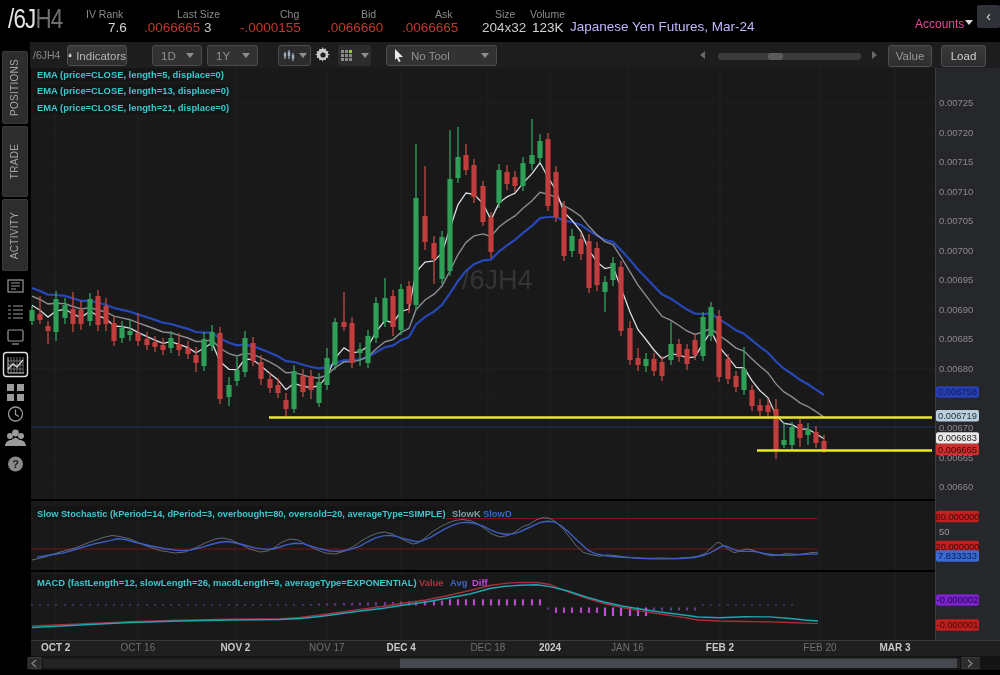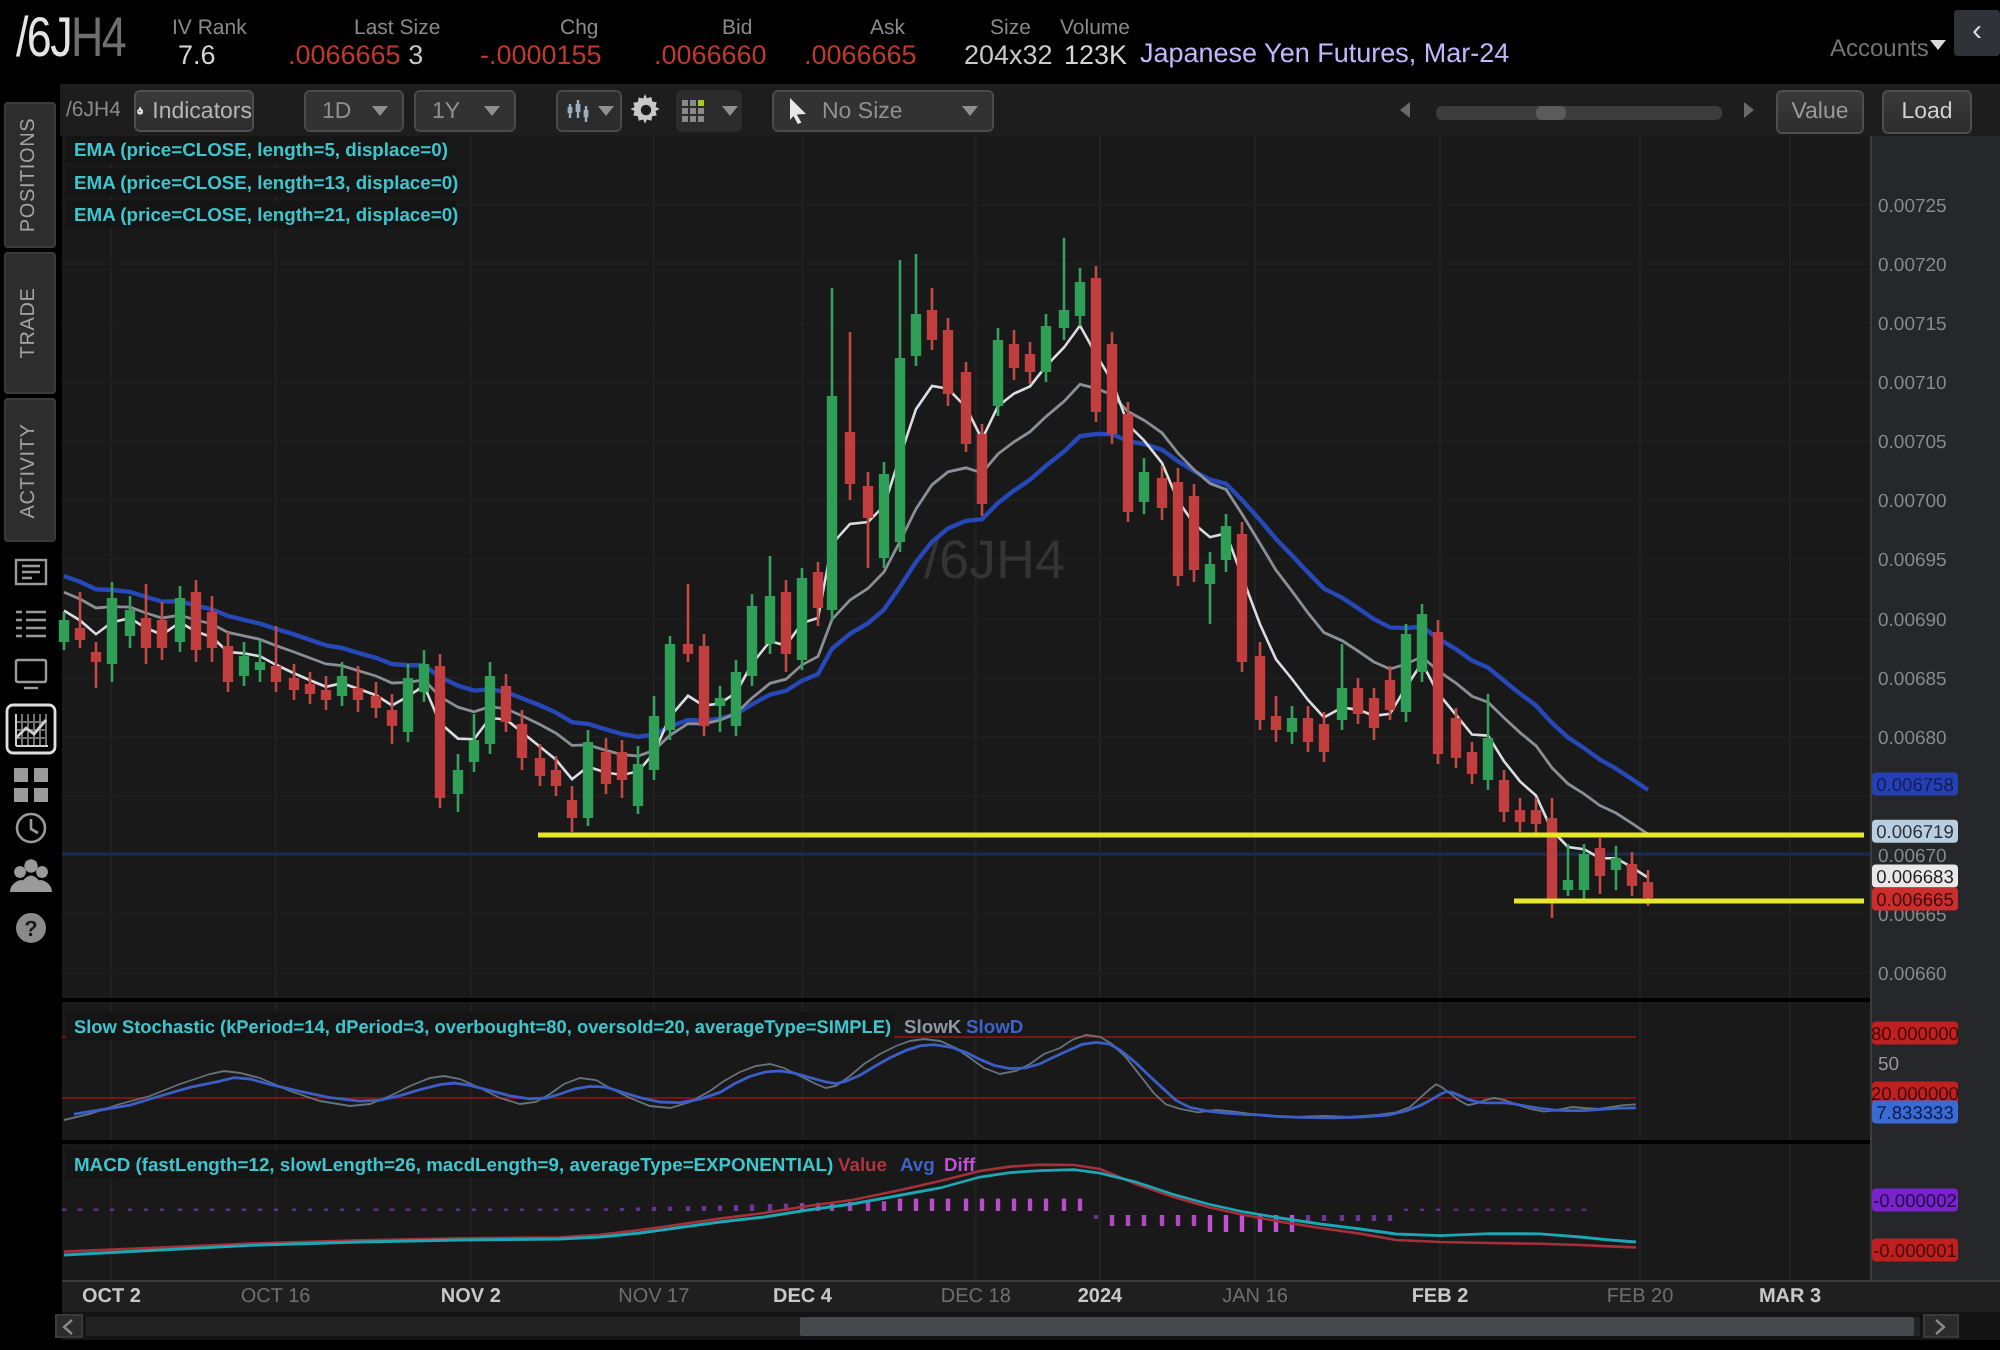--- a/index.html
+++ b/index.html
@@ -9,35 +9,35 @@
 .btn{position:absolute;background:linear-gradient(#3a3a3a,#2d2d2d);border:1px solid #4f4f4f;border-radius:3px;color:#b5b5b5;font-size:11.5px;display:flex;align-items:center;justify-content:center}
 .dd{position:absolute;background:#323232;border:1px solid #4b4b4b;border-radius:3px;color:#909090;font-size:11.5px;display:flex;align-items:center}
 .caret{width:0;height:0;border-left:4.5px solid transparent;border-right:4.5px solid transparent;border-top:5px solid #8f8f8f}
 .tab{position:absolute;left:2px;width:26px;background:#2d2d2d;border:1px solid #3a3a3a;border-radius:2px;color:#a5a5a5;font-size:10px;display:flex;align-items:center;justify-content:center}
 .tab span{transform:rotate(-90deg);white-space:nowrap;letter-spacing:.3px}
 </style></head>
 <body>
 
 <div class="ab" style="left:8px;top:3px;font-size:28px;color:#e4e4e4;font-weight:300;letter-spacing:-1px;transform:scaleX(.8);transform-origin:0 0">/6J<span style="color:#6f6f6f">H4</span></div>
 <div class="ab lab" style="left:86px;top:8px">IV Rank</div>
-<div class="ab val" style="left:89px;top:20px">7.6</div>
+<div class="ab val" style="left:108px;top:20px">7.6</div>
 <div class="ab lab" style="left:177px;top:8px">Last Size</div>
 <div class="ab val red" style="left:144px;top:20px">.0066665<span style="color:#c9c9c9"> 3</span></div>
 <div class="ab lab" style="left:280px;top:8px">Chg</div>
 <div class="ab val red" style="left:240px;top:20px">-.0000155</div>
 <div class="ab lab" style="left:361px;top:8px">Bid</div>
 <div class="ab val red" style="left:327px;top:20px">.0066660</div>
 <div class="ab lab" style="left:435px;top:8px">Ask</div>
 <div class="ab val red" style="left:402px;top:20px">.0066665</div>
 <div class="ab lab" style="left:495px;top:8px">Size</div>
 <div class="ab val" style="left:482px;top:20px;color:#c9c9c9">204x32</div>
 <div class="ab lab" style="left:530px;top:8px">Volume</div>
 <div class="ab val" style="left:532px;top:20px">123K</div>
 <div class="ab" style="left:570px;top:19px;font-size:13.5px;color:#c4b5fd">Japanese Yen Futures, Mar-24</div>
-<div class="ab" style="left:915px;top:17px;font-size:12px;color:#737373">Accounts</div>
+<div class="ab" style="left:915px;top:17px;font-size:12px;color:#ec4899">Accounts</div>
 <div class="ab" style="left:965px;top:20px">
     <div class="caret" style="border-top-color:#d9d9d9"></div>
   </div>
 <div class="ab" style="left:977px;top:5px;width:23px;height:23px;background:#2f3237;border-radius:2px;color:#dcdcdc;font-size:15px;text-align:center;line-height:21px">‹</div>
 
 <div class="ab" style="left:30px;top:42px;width:970px;height:26px;background:#1d1d1d"></div>
 <div class="ab" style="left:33px;top:49px;font-size:10.5px;color:#8a8a8a">/6JH4</div>
 <div class="btn" style="left:67px;top:45px;width:60px;height:21px">
 <svg width="13" height="13" viewBox="0 0 13 13" style="margin-right:4px">
       <circle cx="6.5" cy="7.5" r="4.6" fill="#e3e3e3"></circle>
@@ -79,21 +79,21 @@
         <rect x="8" y="8" width="3" height="3"></rect>
       </g>
       <rect x="8" y="0" width="3" height="3" fill="#9ccc2e"></rect>
     </svg>
 <div class="caret" style="position:absolute;right:2px"></div>
   </div>
 <div class="dd" style="left:386px;top:45px;width:111px;height:21px">
 <svg width="11" height="13" viewBox="0 0 11 13" style="margin-left:7px">
       <path d="M1 0l8 8-4.6.3 2.3 4-1.8.7-2.2-4L1 11z" fill="#e8e8e8"></path>
     </svg>
-<span style="margin-left:6px">No Size</span>
+<span style="margin-left:6px">No Tool</span>
     <div class="caret" style="position:absolute;right:7px"></div>
   </div>
 <div class="ab" style="left:700px;top:51px;width:0;height:0;border-top:4px solid transparent;border-bottom:4px solid transparent;border-right:5px solid #6a6a6a"></div>
 <div class="ab" style="left:718px;top:53px;width:143px;height:7px;background:#3c3c3c;border-radius:3px"></div>
 <div class="ab" style="left:768px;top:53px;width:15px;height:7px;background:#5c5c5c;border-radius:3px"></div>
 <div class="ab" style="left:872px;top:51px;width:0;height:0;border-top:4px solid transparent;border-bottom:4px solid transparent;border-left:5px solid #6a6a6a"></div>
 <div class="btn" style="left:888px;top:45px;width:44px;height:22px;color:#9a9a9a">Value</div>
 <div class="btn" style="left:941px;top:45px;width:45px;height:22px;color:#cfcfcf">Load</div>
 
 <div class="tab" style="top:51px;height:73px">

